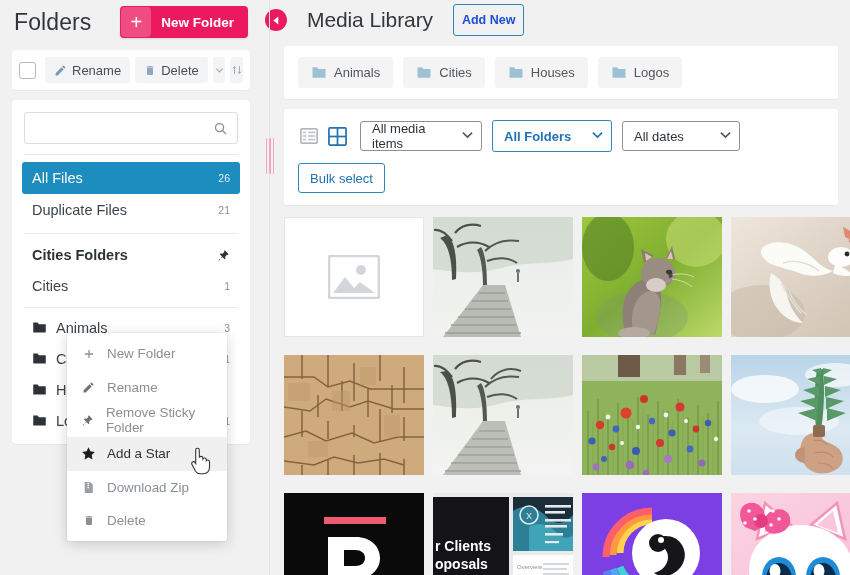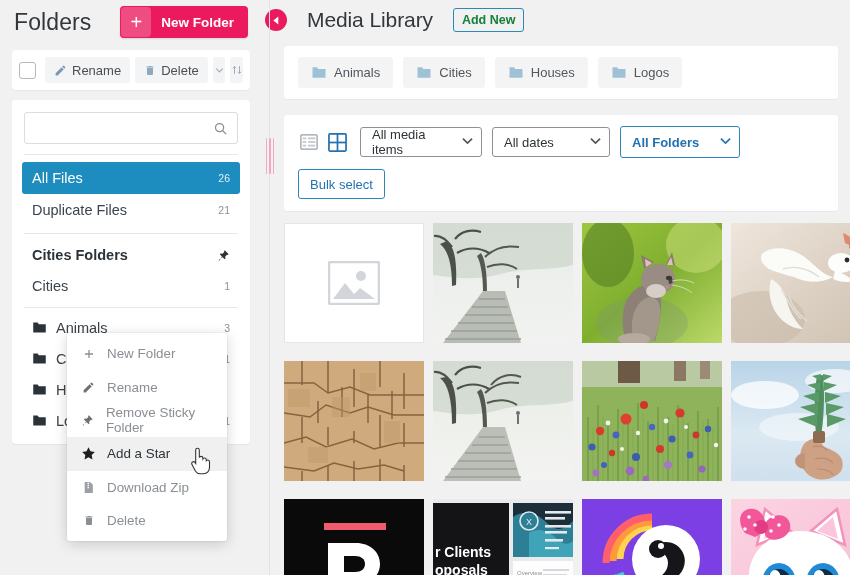--- a/index.html
+++ b/index.html
@@ -129,22 +129,22 @@
   
   .main { flex: 1; height: 575px; background: #f1f1f1; position: relative; overflow: hidden; }
   .main-head { display: flex; align-items: center; gap: 20px; padding: 6px 0 0 8px; height: 34px; }
   .collapse-btn {
     width: 22px; height: 22px; border-radius: 50%; background: #eb1a5e;
     display: flex; align-items: center; justify-content: center; cursor: pointer;
     margin-left: -5px; flex: 0 0 auto;
   }
   .ml-title { font-size: 21px; color: #32373c; font-weight: 400; letter-spacing: -.1px; }
   .add-new {
-    border: 1px solid #2b88bb; color: #15803d; background: transparent;
-    border-radius: 3px; height: 24px; padding: 0 8px; font-size: 12.5px;
+    border: 1px solid #2b88bb; color: #1d4ed8; background: transparent;
+    border-radius: 3px; height: 32px; padding: 0 8px; font-size: 12.5px;
     font-weight: 600; cursor: pointer; font-family: "Liberation Sans", sans-serif;
   }
 
   .panel {
     margin: 12px 12px 0 22px; background: #fff; border-radius: 3px;
     box-shadow: 0 1px 1px rgba(0,0,0,.04);
   }
   .chips { display: flex; gap: 10px; padding: 11px 14px; flex-wrap: wrap; }
   .chip {
     display: flex; align-items: center; gap: 7px;
@@ -435,21 +435,21 @@
           <span class="ico">
             <svg width="16" height="13" viewBox="0 0 24 20" fill="#9fc1d6">
                 <path d="M2 2h7l2 2.6h11V18H2z"></path>
               </svg>
           </span>
           <span>Logos</span>
         </div>
       </div>
     </div>
 
-    <div class="panel toolbar-panel" style="margin-top:16px">
+    <div class="panel toolbar-panel" style="margin-top:10px">
       <div class="tb-row1">
         <div class="view-toggle">
           <div class="vt">
             <svg width="18" height="18" viewBox="0 0 20 20">
                 <rect x="1" y="2" width="18" height="16" rx="1" fill="none" stroke="#9aa0a5" stroke-width="1.4"></rect>
                 <rect x="3" y="5" width="4" height="2" fill="#c4c9cd"></rect>
                 <rect x="9" y="5" width="8" height="2" fill="#c4c9cd"></rect>
                 <rect x="3" y="9" width="4" height="2" fill="#c4c9cd"></rect>
                 <rect x="9" y="9" width="8" height="2" fill="#c4c9cd"></rect>
                 <rect x="3" y="13" width="4" height="2" fill="#c4c9cd"></rect>
@@ -465,32 +465,32 @@
           </div>
         </div>
         <div class="select-box" style="width:122px">
           <span>All media items</span>
           <span class="chev">
             <svg width="11" height="8" viewBox="0 0 12 8" fill="none" stroke="#50575e" stroke-width="1.8">
                 <path d="M1 1.5L6 6.3l5-4.8"></path>
               </svg>
           </span>
         </div>
+        <div class="select-box accent" style="width:120px;height:32px">
+          <span>All Folders</span>
+          <span class="chev">
+            <svg width="11" height="8" viewBox="0 0 12 8" fill="none" stroke="#2271b1" stroke-width="1.8">
+                <path d="M1 1.5L6 6.3l5-4.8"></path>
+              </svg>
+          </span>
+        </div>
         <div class="select-box" style="width:118px">
           <span>All dates</span>
           <span class="chev">
             <svg width="11" height="8" viewBox="0 0 12 8" fill="none" stroke="#50575e" stroke-width="1.8">
-                <path d="M1 1.5L6 6.3l5-4.8"></path>
-              </svg>
-          </span>
-        </div>
-        <div class="select-box accent" style="width:120px;height:32px">
-          <span>All Folders</span>
-          <span class="chev">
-            <svg width="11" height="8" viewBox="0 0 12 8" fill="none" stroke="#2271b1" stroke-width="1.8">
                 <path d="M1 1.5L6 6.3l5-4.8"></path>
               </svg>
           </span>
         </div>
       </div>
       <div class="tb-row2">
         <button class="btn-outline">Bulk select</button>
       </div>
     </div>
 

